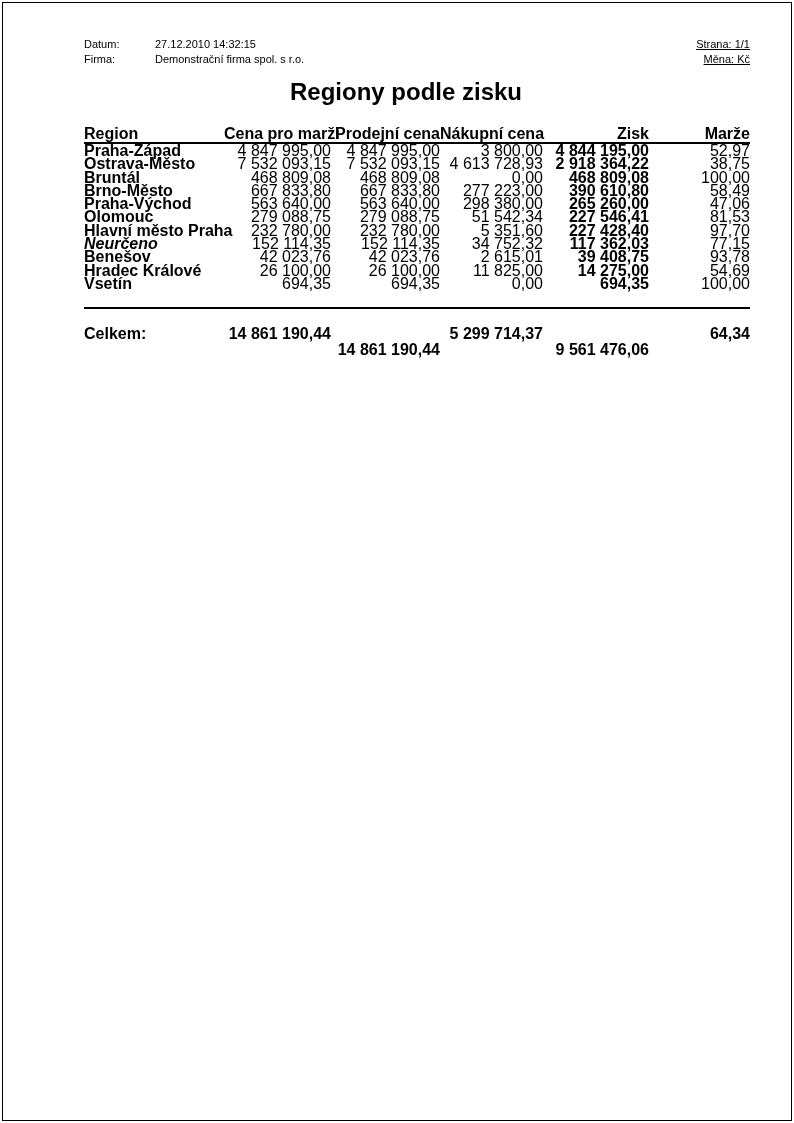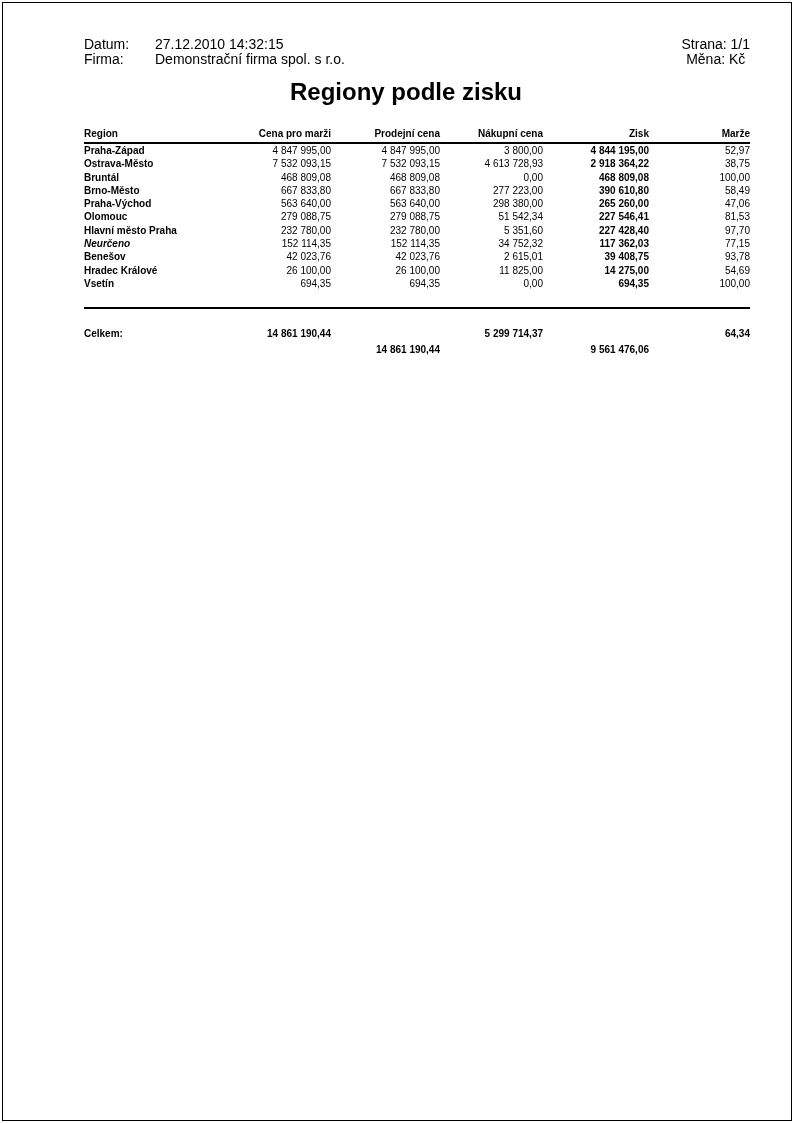--- a/index.html
+++ b/index.html
@@ -22,45 +22,46 @@
     pointer-events: none;
   }
   .page {
     padding-top: 37px;
   }
   
   .meta {
     margin: 0 44px 8px 84px;
     display: flex;
     justify-content: space-between;
-    font-size: 14px;
+    font-size: 11px;
     line-height: 15px;
   }
   .meta-left .meta-label {
     display: inline-block;
     width: 71px;
   }
   .meta-right {
-    text-align: center;
+    text-align: right;
+    text-decoration: underline;
   }
   
   .title {
     margin: 12px 0 0 18px;
     text-align: center;
     font-size: 24px;
     line-height: 26px;
     font-weight: bold;
   }
   
   .report-table {
     margin: 22px 44px 0 84px;
     width: 666px;
     border-collapse: collapse;
     table-layout: fixed;
-    font-size: 10px;
+    font-size: 16px;
   }
   .report-table col.c0 { width: 140px; }
   .report-table col.c1 { width: 107px; }
   .report-table col.c2 { width: 109px; }
   .report-table col.c3 { width: 103px; }
   .report-table col.c4 { width: 106px; }
   .report-table col.c5 { width: 101px; }
   .report-table th {
     font-weight: bold;
     text-align: right;

